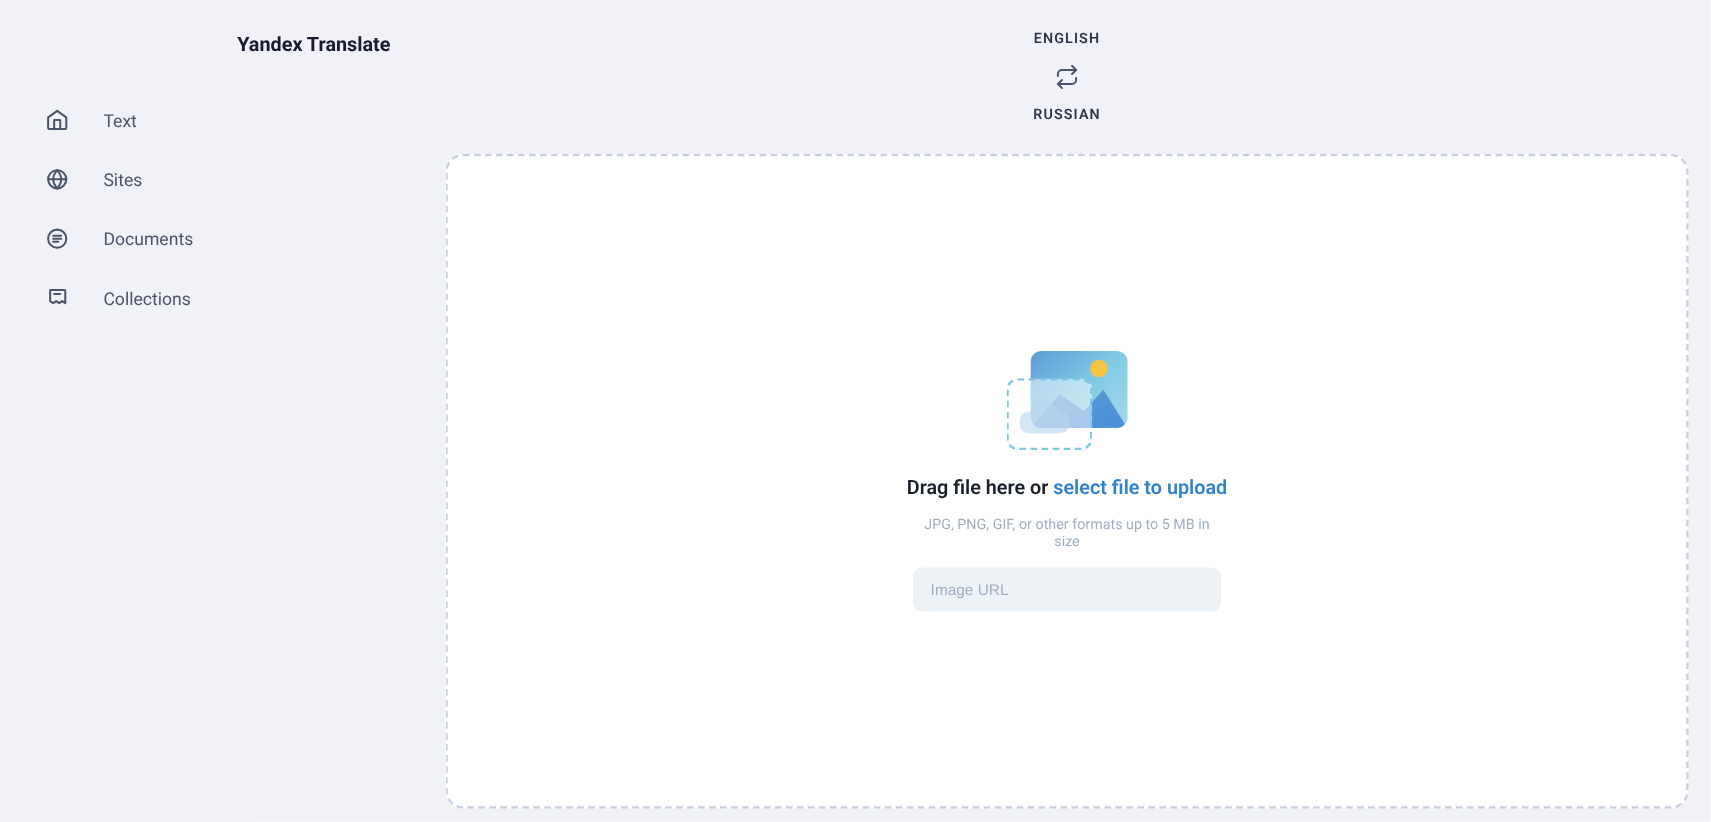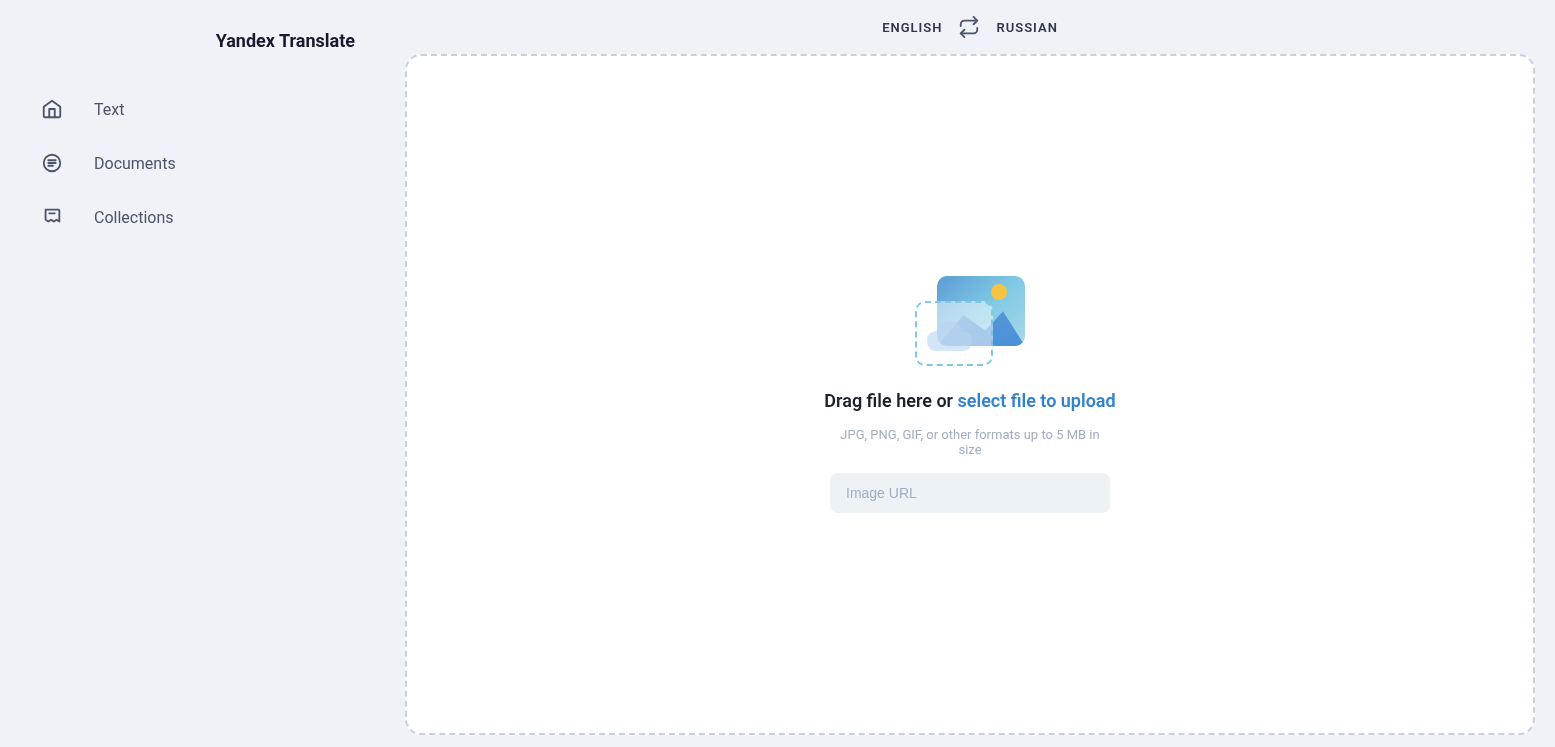--- a/index.html
+++ b/index.html
@@ -60,22 +60,23 @@
       padding: 0;
       background: #f0f2f7;
     }
 
     
     .lang-bar {
       display: flex;
       align-items: center;
       justify-content: center;
       gap: 16px;
-      padding: 16px 40px;
-      background: #f0f2f7;
+      padding: 28px 40px;
+      background: #f0f2f7;
+      flex-direction: column;
     }
     .lang-label {
       font-size: 13px;
       font-weight: 600;
       letter-spacing: 1px;
       color: #2d3748;
       cursor: pointer;
     }
     .lang-swap {
       color: #4a5568;
@@ -190,20 +191,31 @@
     <span class="icon">
       <svg width="22" height="22" viewBox="0 0 24 24" fill="none" stroke="#4a5568" stroke-width="2" stroke-linecap="round" stroke-linejoin="round">
         <path d="M3 9.5L12 3l9 6.5V20a1 1 0 0 1-1 1H4a1 1 0 0 1-1-1V9.5z"></path>
         <polyline points="9 21 9 12 15 12 15 21"></polyline>
       </svg>
     </span>
     <span>Text</span>
   </div>
 
 
+  <div class="sidebar-item">
+    <span class="icon">
+      <svg width="22" height="22" viewBox="0 0 24 24" fill="none" stroke="#4a5568" stroke-width="2" stroke-linecap="round" stroke-linejoin="round">
+        <circle cx="12" cy="12" r="9"></circle>
+        <path d="M12 3c-2.5 3-4 5.5-4 9s1.5 6 4 9"></path>
+        <path d="M12 3c2.5 3 4 5.5 4 9s-1.5 6-4 9"></path>
+        <line x1="3" y1="12" x2="21" y2="12"></line>
+      </svg>
+    </span>
+    <span>Sites</span>
+  </div>
 
   <div class="sidebar-item">
     <span class="icon">
       <svg width="22" height="22" viewBox="0 0 24 24" fill="none" stroke="#4a5568" stroke-width="2" stroke-linecap="round" stroke-linejoin="round">
         <circle cx="12" cy="12" r="9"></circle>
         <line x1="8" y1="9" x2="16" y2="9"></line>
         <line x1="8" y1="12" x2="16" y2="12"></line>
         <line x1="8" y1="15" x2="13" y2="15"></line>
       </svg>
     </span>

